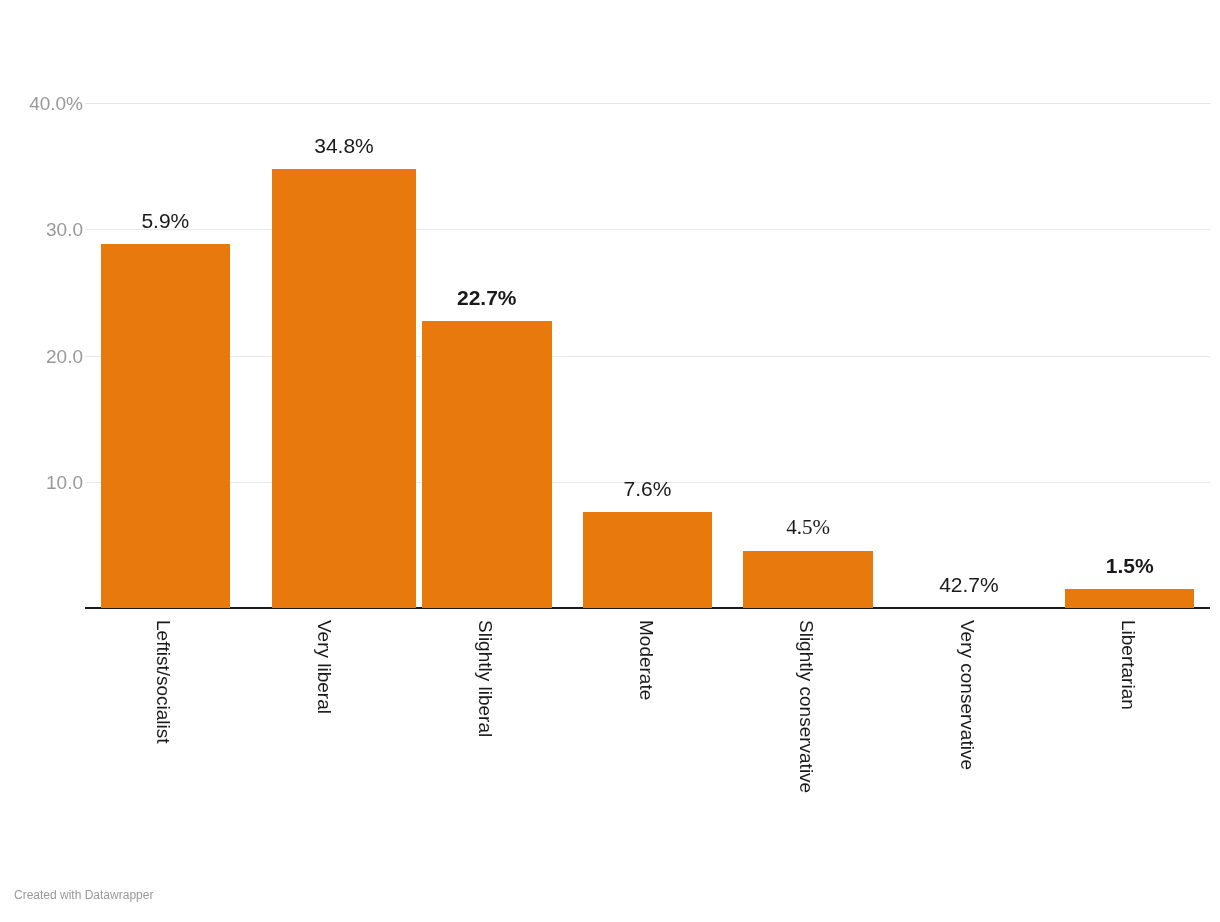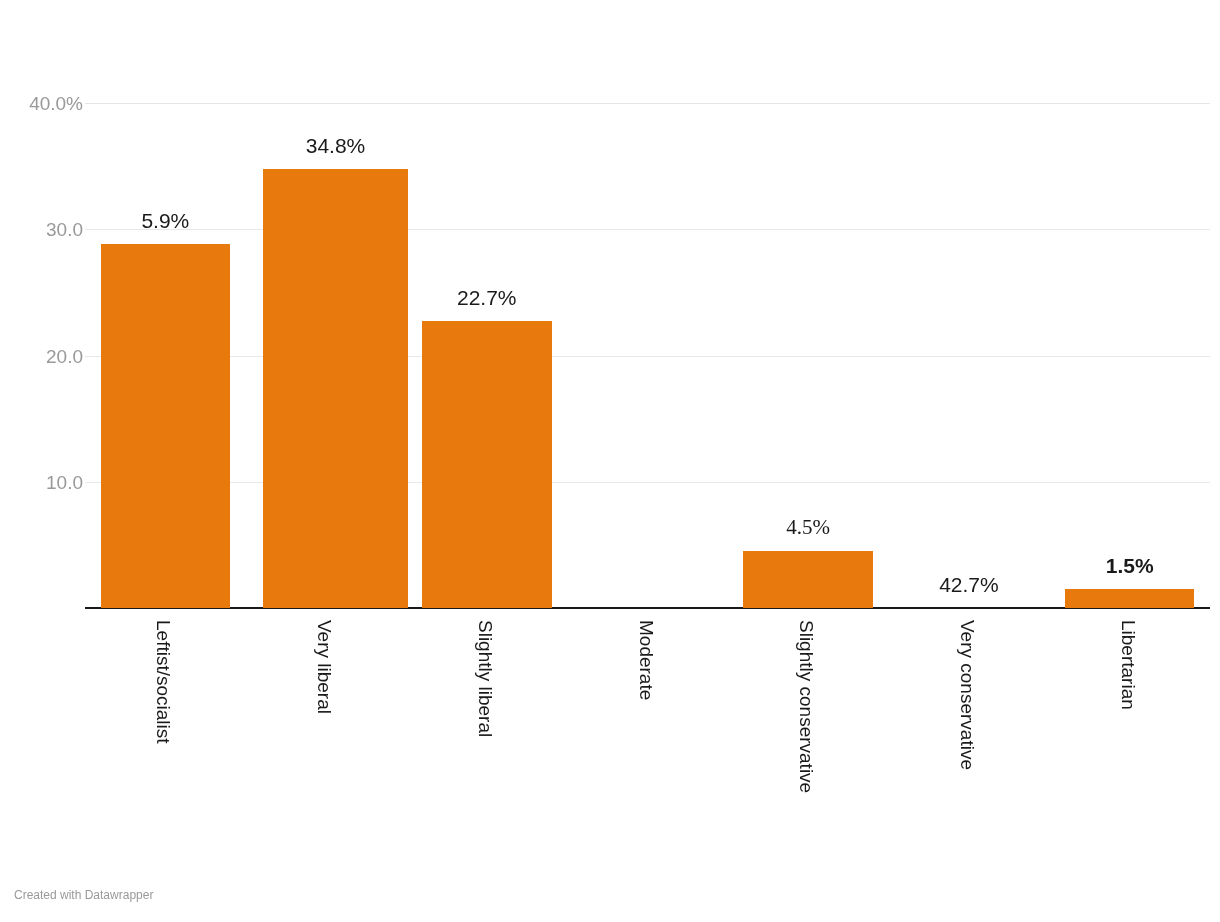--- a/index.html
+++ b/index.html
@@ -140,30 +140,34 @@
     </div>
 
   <div class="axis-baseline"></div>
 
   <div class="bars-layer" id="bars-layer">
       <div class="bar-slot" style="left: 15.5893px; width: 129.536px;">
         <div class="bar" title="Leftist/socialist 28.8%" style="bottom: 0px; height: 363.6px; background: rgb(232, 121, 12);"></div>
         <div class="bar-value" style="top: 210.4px;">5.9%</div>
       </div>
       <div class="cat-label" style="left: 88.3571px;">Leftist/socialist</div>
-      <div class="bar-slot" style="left: 178px; width: 145px;">
+      <div class="bar-slot" style="left: 187px; width: 108px; padding-left: 36px;">
         <div class="bar" title="Very liberal 34.8%" style="bottom: 0px; height: 439.35px; background: rgb(232, 121, 12);"></div>
         <div class="bar-value" style="top: 134.65px;">34.8%</div>
       </div>
       <div class="cat-label" style="left: 249.071px;">Very liberal</div>
-      <div class="bar-slot" style="left: 337.018px; width: 129.536px;">
+      <div class="bar-slot" style="left: 337.018px; width: 129.536px; font-weight: bold;">
         <div class="bar" title="Slightly liberal 22.7%" style="bottom: 0px; height: 286.587px; background: rgb(232, 121, 12);"></div>
         <div class="bar-value" style="top: 287.413px;">22.7%</div>
       </div>
       <div class="cat-label" style="left: 409.786px;">Slightly liberal</div>
+      <div class="bar-slot" style="left: 497.732px; width: 129.536px;">
+        <div class="bar" title="Moderate 7.6%" style="bottom: 0px; height: 95.95px; background: rgb(232, 121, 12);"></div>
+        <div class="bar-value" style="top: 478.05px;">7.6%</div>
+      </div>
       <div class="cat-label" style="left: 570.5px;">Moderate</div>
       <div class="bar-slot" style="left: 658.446px; width: 129.536px; font-family: Liberation Serif, serif;">
         <div class="bar" title="Slightly conservative 4.5%" style="bottom: 0px; height: 56.8125px; background: rgb(232, 121, 12);"></div>
         <div class="bar-value" style="top: 517.188px;">4.5%</div>
       </div>
       <div class="cat-label" style="left: 731.214px;">Slightly conservative</div>
       <div class="bar-slot" style="left: 819.161px; width: 129.536px;">
         <div class="bar-value" style="top: 574px;">42.7%</div>
       </div>
       <div class="cat-label" style="left: 891.929px;">Very conservative</div>

